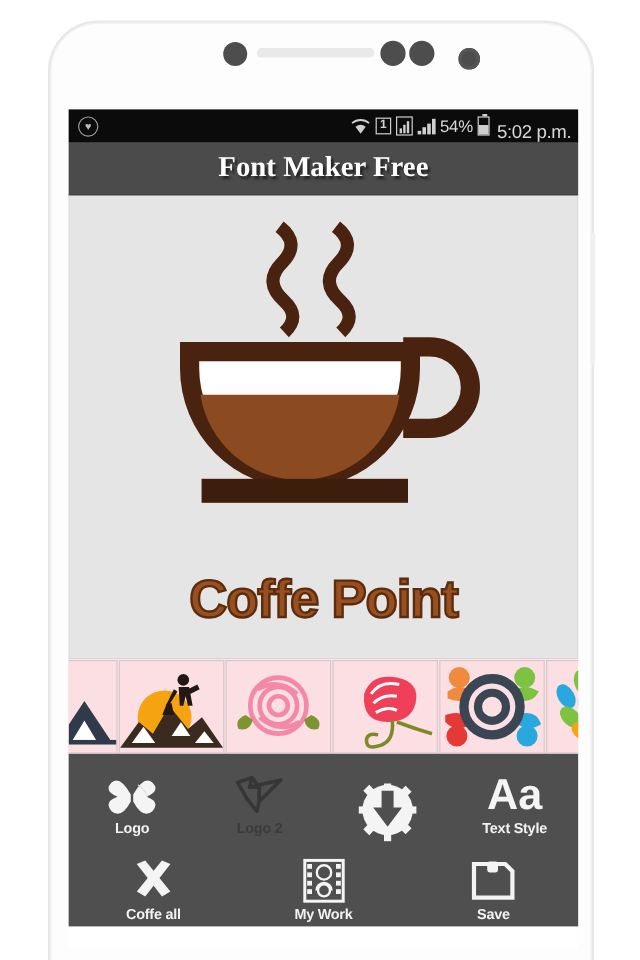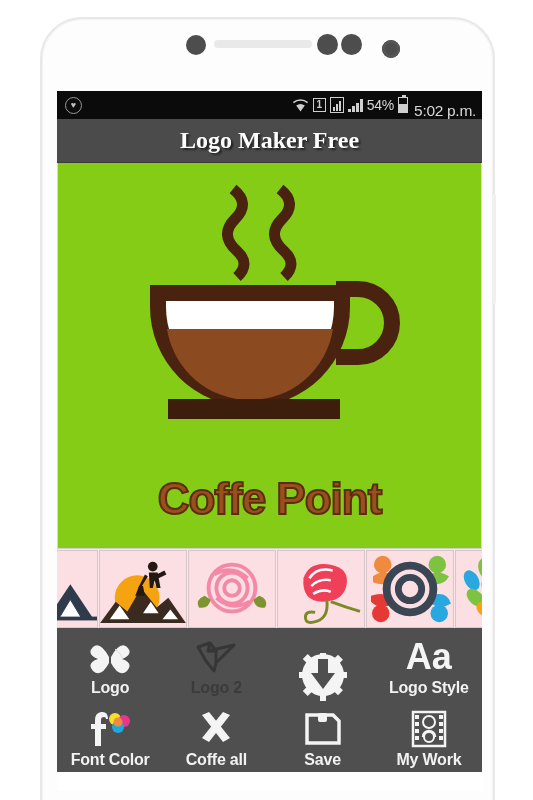--- a/index.html
+++ b/index.html
@@ -133,21 +133,21 @@
     font-weight: bold;
     font-size: 24px;
     color: #ffffff;
     text-shadow: 2px 2px 2px rgba(0,0,0,.55);
   }
 
   
   #canvas {
     position: relative;
     height: 385px;
-    background: #84cc16;
+    background: #e5e5e5;
     border-left: 1px solid #d8d8d8;
     border-right: 1px solid #d8d8d8;
     overflow: hidden;
   }
   #logo-art {
     position: absolute;
     left: 50%; top: 14px;
     transform: translateX(-50%);
     width: 260px;
     text-align: center;
@@ -189,21 +189,21 @@
     align-items: center;
     justify-content: flex-end;
     padding-bottom: 3px;
     position: relative;
   }
   .tb-icon {
     height: 44px;
     display: flex; align-items: center; justify-content: center;
   }
   .tb-label {
-    font-size: 16px;
+    font-size: 12px;
     font-weight: bold;
     color: #f2f2f2;
     line-height: 1.1;
     letter-spacing: -0.2px;
     white-space: nowrap;
   }
   .tb-item.dim .tb-label { color: #3b3b3b; }
   .tb-item.blank .tb-label { visibility: hidden; }
 </style>
 </head>
@@ -242,21 +242,21 @@
             <i></i>
             <i></i>
         </span>
         <span class="sb-pct">54%</span>
         <span class="sb-batt"></span>
         <span class="sb-time">5:02 p.m.</span>
       </span>
     </div>
 
     <div id="titlebar">
-      <span class="title">Logo Maker Free</span>
+      <span class="title">Font Maker Free</span>
     </div>
 
     <div id="canvas">
       <div id="logo-art">
         <svg width="260" height="300" viewBox="0 0 260 300">
 
           <path d="M93 12 q18 14 2 30 q-16 16 2 32 q14 13 0 26" stroke="#4a2310" stroke-width="11" fill="none" stroke-linecap="butt"></path>
           <path d="M140 12 q18 14 2 30 q-16 16 2 32 q14 13 0 26" stroke="#4a2310" stroke-width="11" fill="none" stroke-linecap="butt"></path>
 
           <path d="M196 112 h22 a34 34 0 0 1 0 68 h-22" stroke="#4a2310" stroke-width="16" fill="none"></path>
@@ -416,59 +416,37 @@
               </g>
               <path d="M26 36 L14 20 h7 v-14 h10 v14 h7 z" fill="#4f4f4f"></path>
             </svg>
           </span>
           <span class="tb-label"></span>
         </div>
 
 
         <div class="tb-item">
           <span class="tb-icon" style="font-family:'Liberation Sans',sans-serif;font-weight:bold;font-size:36px;color:#f4f4f4;line-height:1;">Aa</span>
-          <span class="tb-label">Logo Style</span>
+          <span class="tb-label">Text Style</span>
         </div>
       </div>
 
       <div class="tb-row">
 
-        <div class="tb-item">
-          <span class="tb-icon">
-            <svg width="44" height="38" viewBox="0 0 44 38">
-              <path d="M20 9 q0 -8 -7 -7 q-6 1 -6 8 v4 h-4 v5 h4 v17 h6 v-17 h5 v-5 h-5 v-4 q0 -3 3 -3 q2 0 2 2 z" fill="#f4f4f4"></path>
-              <circle cx="27" cy="9" r="6" fill="#f6dd2e"></circle>
-              <circle cx="36" cy="11" r="6" fill="#e8368f"></circle>
-              <circle cx="30" cy="17" r="6" fill="#1fa8e0"></circle>
-              <circle cx="30" cy="12" r="4.5" fill="#f08a3c"></circle>
-            </svg>
-          </span>
-          <span class="tb-label">Font Color</span>
-        </div>
 
 
 
         <div class="tb-item">
           <span class="tb-icon">
             <svg width="38" height="36" viewBox="0 0 38 36">
               <path d="M5 4 L12 1 L33 27 L26 31 Z" fill="#f4f4f4"></path>
               <path d="M33 4 L26 1 L5 27 L12 31 Z" fill="#f4f4f4"></path>
             </svg>
           </span>
           <span class="tb-label">Coffe all</span>
-        </div>
-
-        <div class="tb-item">
-          <span class="tb-icon">
-            <svg width="38" height="36" viewBox="0 0 38 36">
-              <path d="M3 4 h26 l6 6 v22 h-32 z" fill="none" stroke="#f4f4f4" stroke-width="3.5"></path>
-              <rect x="14" y="2" width="9" height="9" rx="2" fill="#f4f4f4"></rect>
-            </svg>
-          </span>
-          <span class="tb-label">Save</span>
         </div>
 
         <div class="tb-item">
           <span class="tb-icon">
             <svg width="38" height="38" viewBox="0 0 38 38">
               <rect x="3" y="2" width="32" height="34" fill="none" stroke="#f4f4f4" stroke-width="2.5"></rect>
               <g fill="#f4f4f4">
                 <rect x="5" y="5" width="4" height="4"></rect>
                   <rect x="5" y="12" width="4" height="4"></rect>
                 <rect x="5" y="19" width="4" height="4"></rect>
@@ -478,17 +456,27 @@
                 <rect x="29" y="19" width="4" height="4"></rect>
                   <rect x="29" y="26" width="4" height="4"></rect>
               </g>
               <circle cx="19" cy="12" r="6" fill="none" stroke="#f4f4f4" stroke-width="2"></circle>
               <circle cx="19" cy="27" r="5" fill="none" stroke="#f4f4f4" stroke-width="2"></circle>
               <path d="M13 27 a6 6 0 0 1 12 0" stroke="#f4f4f4" stroke-width="2.5" fill="none"></path>
             </svg>
           </span>
           <span class="tb-label">My Work</span>
         </div>
+
+        <div class="tb-item">
+          <span class="tb-icon">
+            <svg width="38" height="36" viewBox="0 0 38 36">
+              <path d="M3 4 h26 l6 6 v22 h-32 z" fill="none" stroke="#f4f4f4" stroke-width="3.5"></path>
+              <rect x="14" y="2" width="9" height="9" rx="2" fill="#f4f4f4"></rect>
+            </svg>
+          </span>
+          <span class="tb-label">Save</span>
+        </div>
       </div>
     </div>
 
   </div>
 </div>
 
 </body></html>

